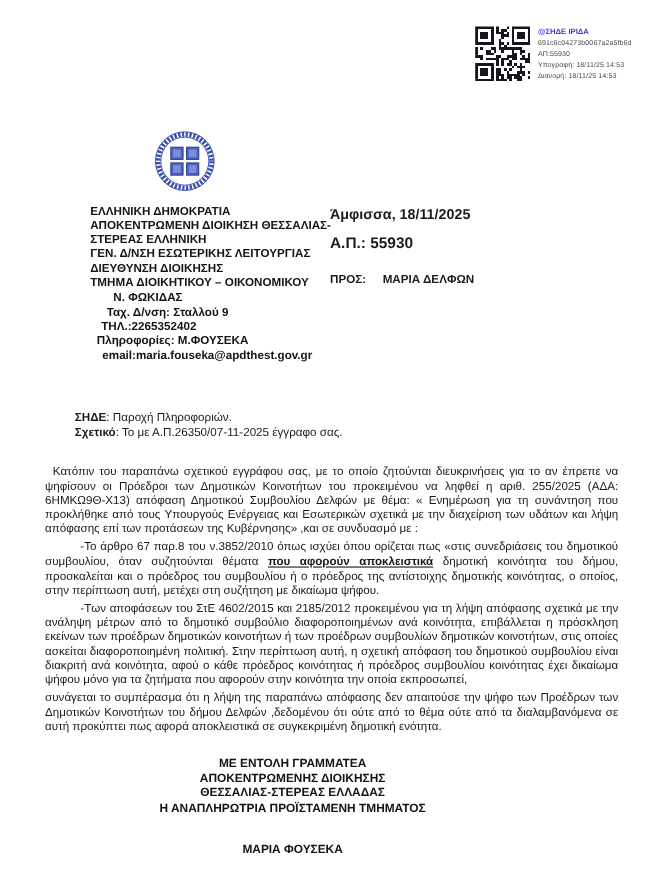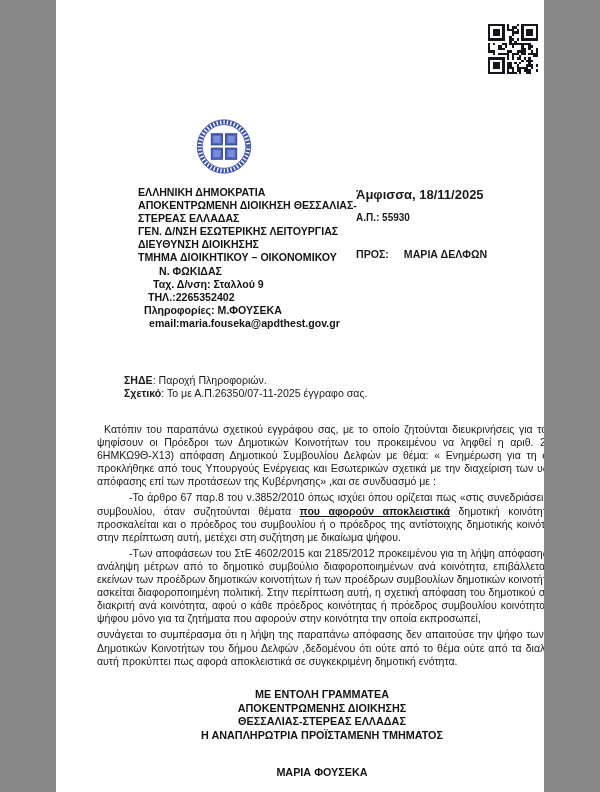--- a/index.html
+++ b/index.html
@@ -1,17 +1,17 @@
 <!DOCTYPE html>
 <html><head>
 <meta charset="utf-8">
 <style>
   html,body{margin:0;padding:0;background:#888;}
   .page{
-    position:relative;width:488px;height:792px;background:#ffffff;
+    position:relative;width:600px;height:792px;background:#ffffff;
     font-family:"Liberation Sans", sans-serif;color:#1b1b1b;overflow:hidden;
     margin:0 auto;
     text-decoration:underline;
   }
 
   
   .stamp{position:absolute;left:432px;top:24px;width:170px;height:52px;}
   .qr{position:absolute;left:0;top:0;width:50px;height:50px;}
   .qr svg{width:100%;height:100%;shape-rendering:crispEdges;}
   .stamp-text{position:absolute;left:57px;top:1px;width:112px;}
@@ -28,21 +28,21 @@
   .hleft div{white-space:nowrap;}
   .hleft div:nth-child(7){padding-left:21px;}
   .hleft div:nth-child(8){padding-left:15px;}
   .hleft div:nth-child(9){padding-left:10px;}
   .hleft div:nth-child(10){padding-left:6px;}
   .hleft div:nth-child(11){padding-left:11px;}
   .hleft div:nth-child(12){padding-left:4px;}
 
   
   .date{position:absolute;left:300px;top:187px;font-weight:bold;font-size:13px;}
-  .apnum{position:absolute;left:300px;top:212px;font-weight:bold;font-size:10px;text-align:right;}
+  .apnum{position:absolute;left:300px;top:212px;font-weight:bold;font-size:14px;text-align:right;}
   .toline{position:absolute;left:300px;top:248px;font-weight:bold;font-size:10.6px;}
   .toline .toval{margin-left:15px;}
 
   
   .subject{position:absolute;left:68px;top:374px;font-size:10.6px;}
   .refline{position:absolute;left:68px;top:387px;font-size:10.6px;}
   .b{font-weight:bold;}
 
   
   .bodytext{position:absolute;left:38px;top:420px;width:527px;
@@ -235,21 +235,21 @@
         <rect x="33.8" y="19" width="7.2" height="7.2"></rect>
         <rect x="19" y="33.8" width="7.2" height="7.2"></rect>
         <rect x="33.8" y="33.8" width="7.2" height="7.2"></rect>
       </g>
     </svg>
   </div>
 
   <div class="hleft">
     <div>ΕΛΛΗΝΙΚΗ ΔΗΜΟΚΡΑΤΙΑ</div>
     <div>ΑΠΟΚΕΝΤΡΩΜΕΝΗ ΔΙΟΙΚΗΣΗ ΘΕΣΣΑΛΙΑΣ-</div>
-    <div>ΣΤΕΡΕΑΣ ΕΛΛΑΔΑΣ</div>
+    <div>ΣΤΕΡΕΑΣ ΕΛΛΗΝΙΚΗ</div>
     <div>ΓΕΝ. Δ/ΝΣΗ ΕΣΩΤΕΡΙΚΗΣ ΛΕΙΤΟΥΡΓΙΑΣ</div>
     <div>ΔΙΕΥΘΥΝΣΗ ΔΙΟΙΚΗΣΗΣ</div>
     <div>ΤΜΗΜΑ ΔΙΟΙΚΗΤΙΚΟΥ – ΟΙΚΟΝΟΜΙΚΟΥ</div>
     <div>Ν. ΦΩΚΙΔΑΣ</div>
     <div>Ταχ. Δ/νση: Σταλλού 9</div>
     <div>ΤΗΛ.:2265352402</div>
     <div>Πληροφορίες: Μ.ΦΟΥΣΕΚΑ</div>
     <div>email:maria.fouseka@apdthest.gov.gr</div>
   </div>
 

